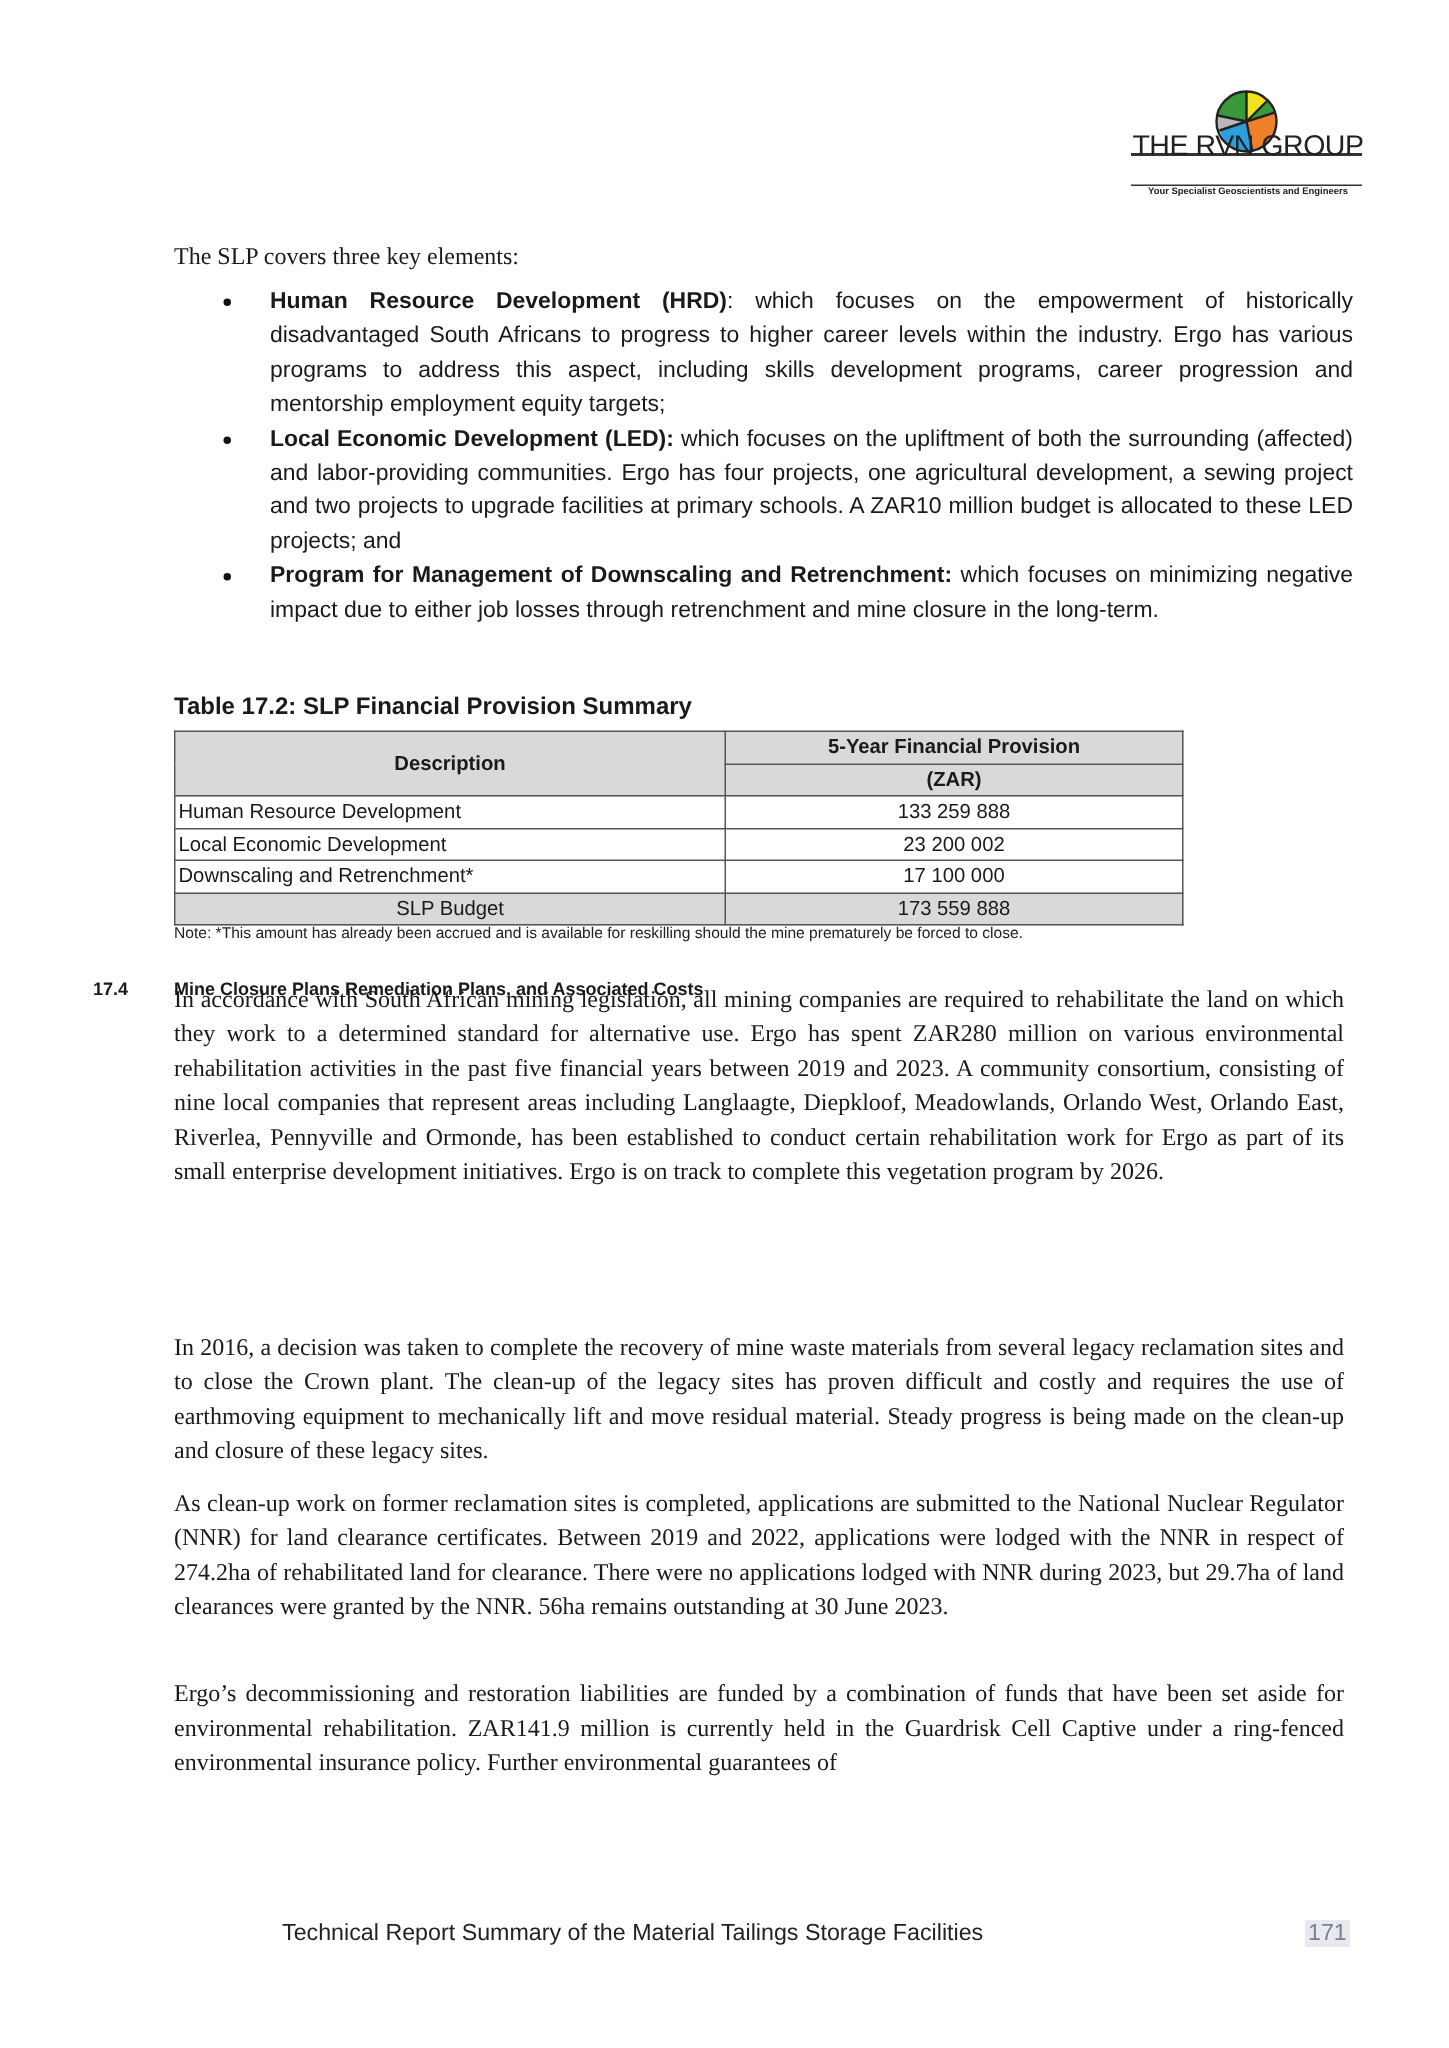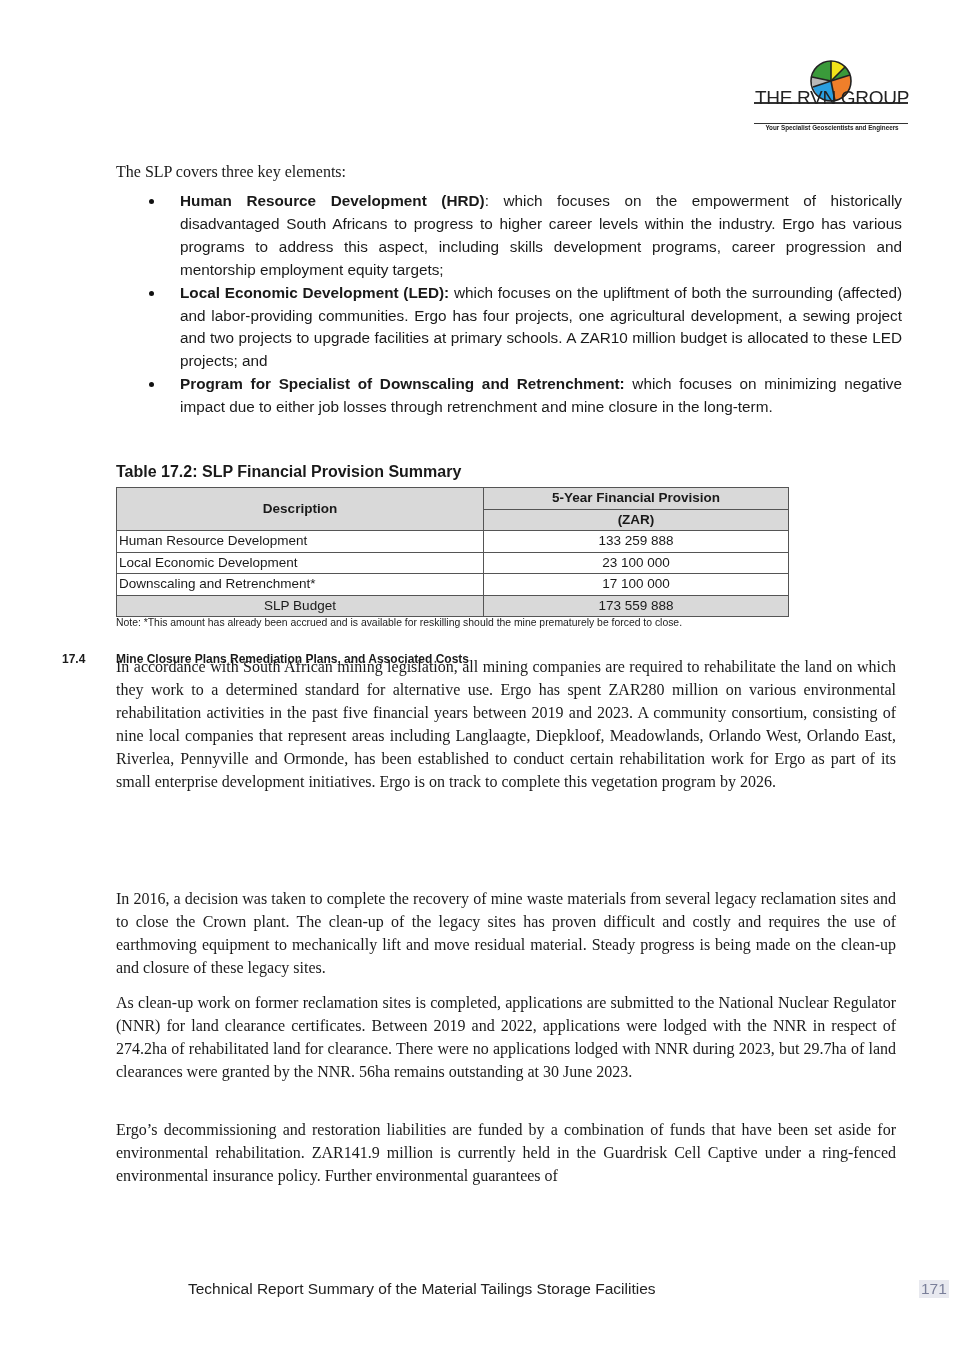--- a/index.html
+++ b/index.html
@@ -33,21 +33,21 @@
 
   .h2 { position: absolute; left: 62px; top: 652px; font-size: 12px; font-weight: bold; }
   .h2 .num { display: inline-block; width: 54px; }
 
   .p1 { top: 656px; }
   .p2 { top: 888px; }
   .p3 { top: 992px; }
   .p4 { top: 1119px; }
 
   .footer { position: absolute; left: 188px; top: 1280px; font-size: 15.5px; color: #222; }
-  .pageno { position: absolute; left: 919px; top: 1280px; font-size: 15.5px; color: #7a7f99;
+  .pageno { position: absolute; left: 870px; top: 1280px; font-size: 15.5px; color: #7a7f99;
             background: #e8e9ef; padding: 0 2px; }
 </style>
 </head>
 <body>
 
 <div class="logo">
   <svg class="pie" width="42" height="42" viewBox="-21 -21 42 42">
     <path d="M0 0 L0 -20 A20 20 0 0 1 14 -14 Z" fill="#f2e21a"></path>
     <path d="M0 0 L14 -14 A20 20 0 0 1 19 -6 Z" fill="#3a9a3a"></path>
     <path d="M0 0 L19 -6 A20 20 0 0 1 4 20 Z" fill="#f07f2a"></path>
@@ -76,42 +76,42 @@
   <li>
     <span class="dot"></span>
     <b>Human Resource Development (HRD)</b><span>: which focuses on the empowerment of historically disadvantaged South Africans to progress to higher career levels within the industry. Ergo has various programs to address this aspect, including skills development programs, career progression and mentorship employment equity targets;</span>
   </li>
   <li>
     <span class="dot"></span>
     <b>Local Economic Development (LED):</b><span> which focuses on the upliftment of both the surrounding (affected) and labor-providing communities. Ergo has four projects, one agricultural development, a sewing project and two projects to upgrade facilities at primary schools. A ZAR10 million budget is allocated to these LED projects; and</span>
   </li>
   <li>
     <span class="dot"></span>
-    <b>Program for Specialist of Downscaling and Retrenchment:</b><span> which focuses on minimizing negative impact due to either job losses through retrenchment and mine closure in the long-term.</span>
+    <b>Program for Management of Downscaling and Retrenchment:</b><span> which focuses on minimizing negative impact due to either job losses through retrenchment and mine closure in the long-term.</span>
   </li>
 </ul>
 
 <div class="tcap">Table 17.2: SLP Financial Provision Summary</div>
 
 <table class="slp">
   <tbody>
       <tr>
     <th rowspan="2" style="width:362px;">Description</th>
     <th>5-Year Financial Provision</th>
   </tr>
   <tr>
     <th>(ZAR)</th>
   </tr>
   <tr>
     <td>Human Resource Development</td>
     <td class="num">133 259 888</td>
   </tr>
   <tr>
     <td>Local Economic Development</td>
-    <td class="num">23 100 000</td>
+    <td class="num">23 200 002</td>
   </tr>
   <tr>
     <td>Downscaling and Retrenchment*</td>
     <td class="num">17 100 000</td>
   </tr>
   <tr class="total">
     <td class="lbl">SLP Budget</td>
     <td class="num">173 559 888</td>
   </tr>
 </tbody>

